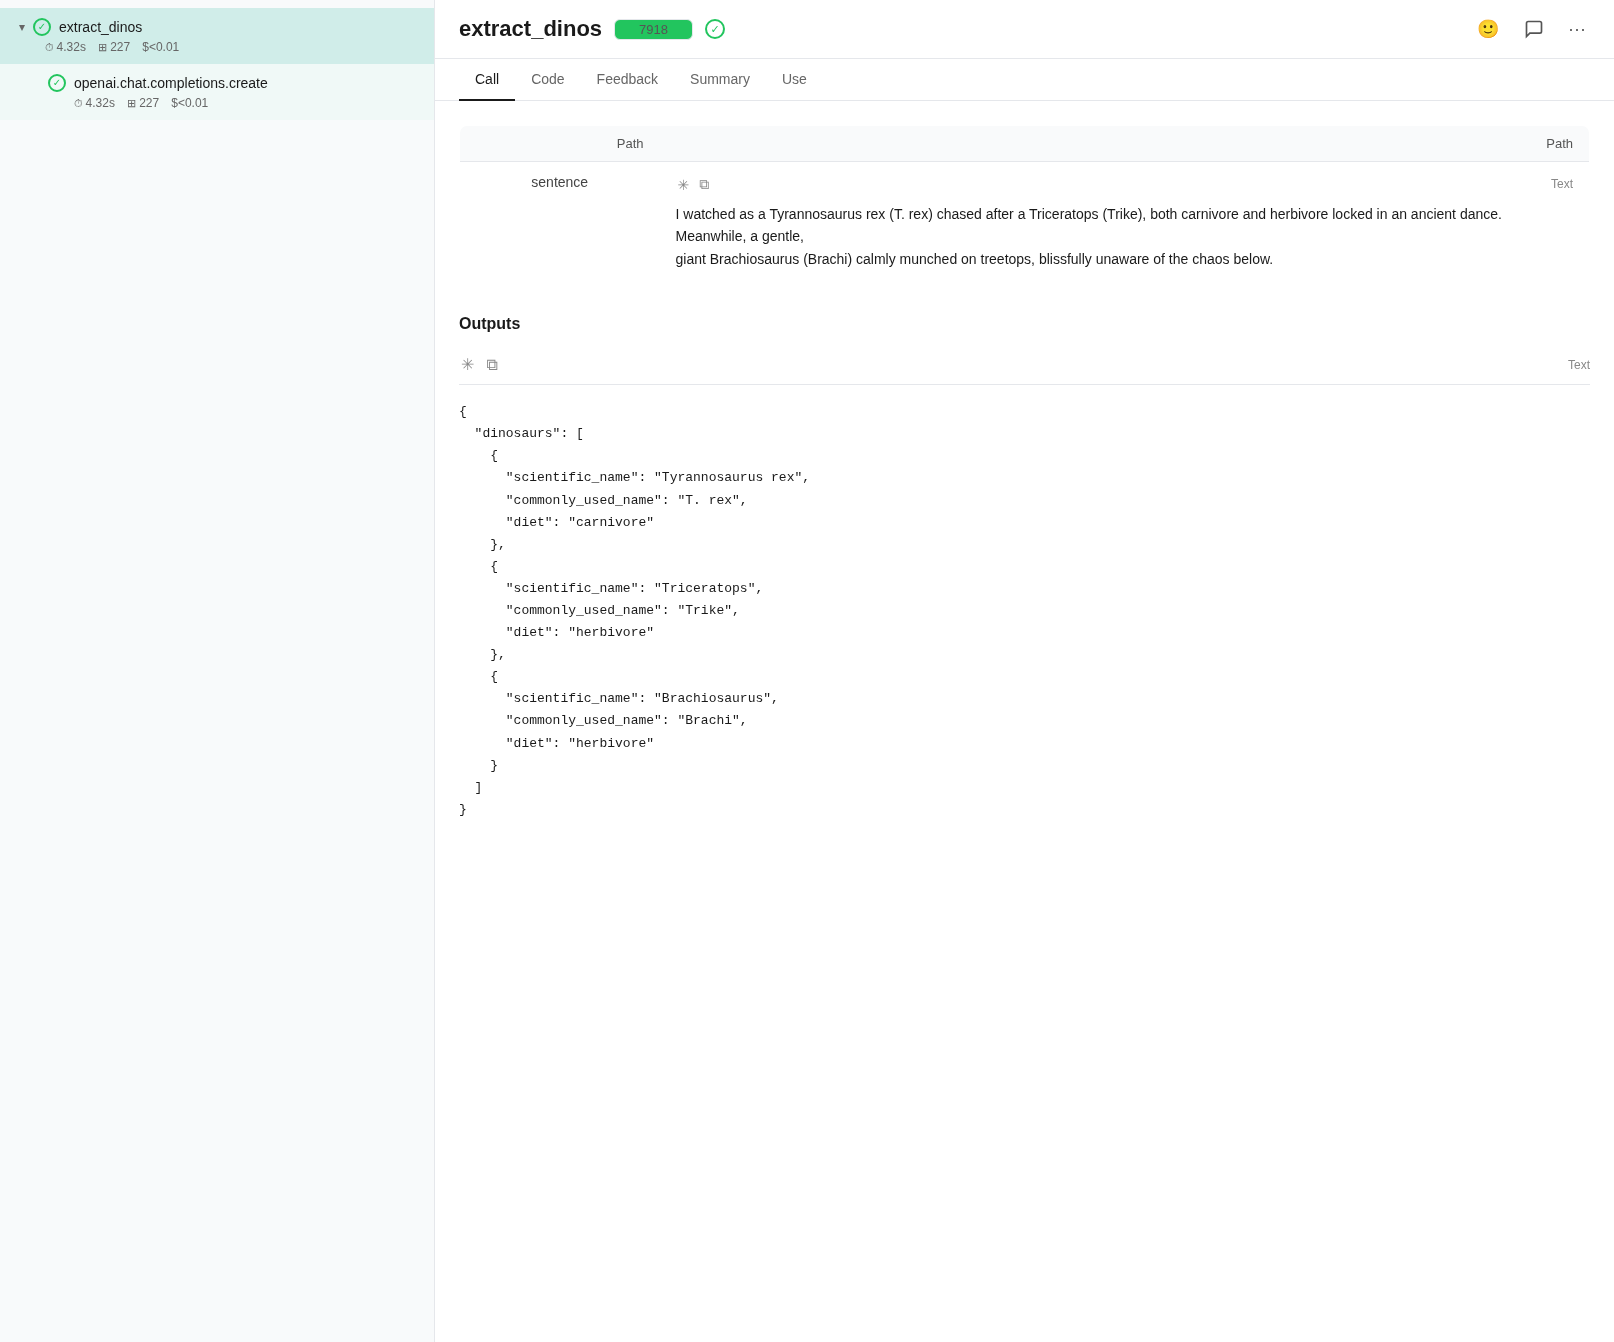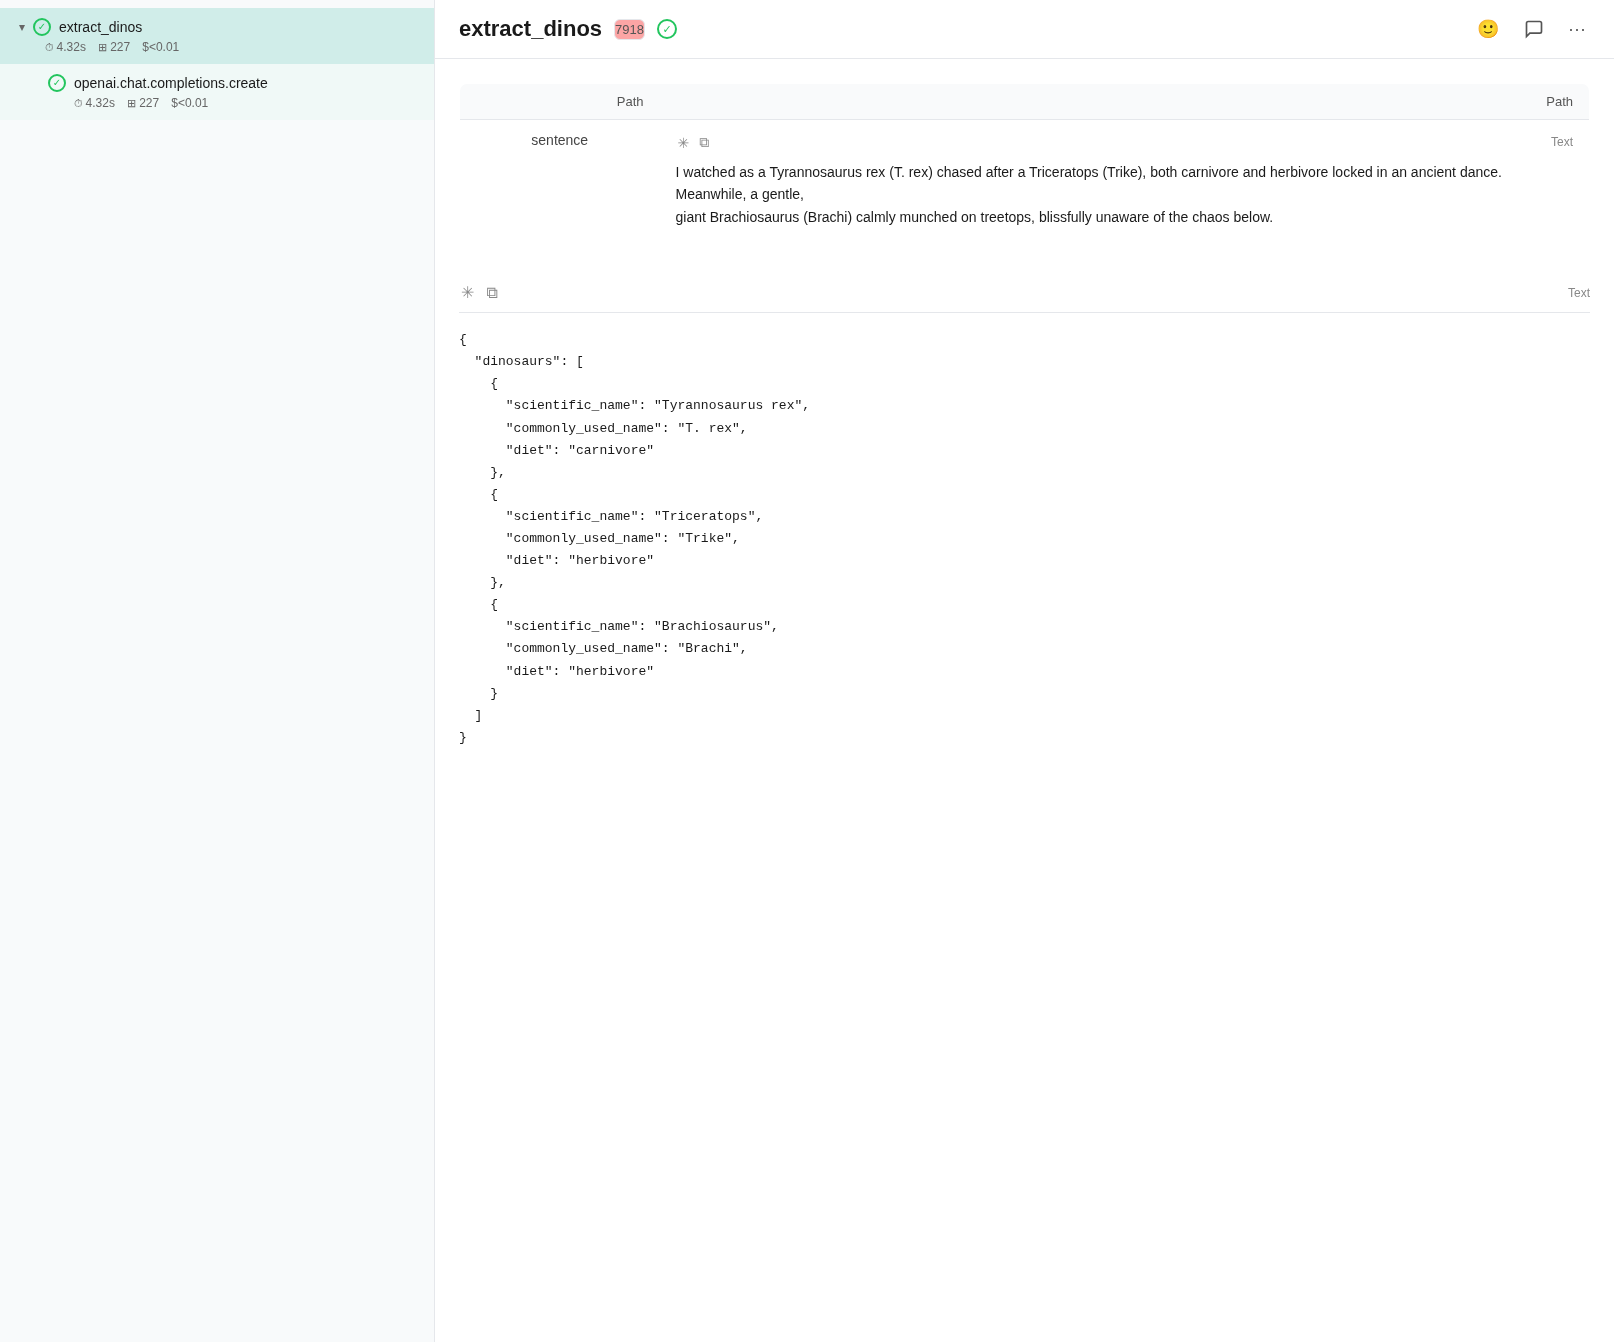--- a/index.html
+++ b/index.html
@@ -124,24 +124,24 @@
       gap: 12px;
     }
 
     .app-title {
       font-size: 22px;
       font-weight: 700;
       color: #1a1a1a;
     }
 
     .badge {
-      background: #fca5a5;
+      background: #22c55e;
       border: 1px solid #e5e7eb;
       border-radius: 6px;
-      padding: 2px 0;
+      padding: 2px 24px;
       font-size: 13px;
       color: #555;
       font-weight: 500;
     }
 
     .header-status-circle {
       width: 20px;
       height: 20px;
       border-radius: 50%;
       border: 2px solid #22c55e;
@@ -401,20 +401,27 @@
       <button class="header-icon-btn" title="Emoji">🙂</button>
       <button class="header-icon-btn" title="Chat">
         <svg width="20" height="20" viewBox="0 0 24 24" fill="none" stroke="currentColor" stroke-width="2">
           <path d="M21 15a2 2 0 0 1-2 2H7l-4 4V5a2 2 0 0 1 2-2h14a2 2 0 0 1 2 2z"></path>
         </svg>
       </button>
       <button class="header-icon-btn" title="More">···</button>
     </div>
   </div>
 
+  <div class="tabs">
+    <div class="tab active">Call</div>
+    <div class="tab">Code</div>
+    <div class="tab">Feedback</div>
+    <div class="tab">Summary</div>
+    <div class="tab">Use</div>
+  </div>
 
   <div class="content">
 
 
     <table class="table">
       <thead>
         <tr>
           <th>Path</th>
           <th>Path</th>
         </tr>
@@ -430,20 +437,23 @@
               <button class="cell-action-icon" title="Copy">⧉</button>
               <span class="text-badge">Text</span>
             </div>
             <span>I watched as a Tyrannosaurus rex (T. rex) chased after a Triceratops (Trike), both carnivore and herbivore locked in an ancient dance. Meanwhile, a gentle,<br>giant Brachiosaurus (Brachi) calmly munched on treetops, blissfully unaware of the chaos below.</span>
           </td>
         </tr>
       </tbody>
     </table>
 
     <div class="outputs-section">
+      <div class="outputs-header">
+        <span class="section-title">Outputs</span>
+      </div>
 
       <div class="output-toolbar">
         <button class="cell-action-icon" title="Actions" style="font-size:16px;">✳</button>
         <button class="cell-action-icon" title="Copy" style="font-size:16px;">⧉</button>
         <span class="output-text-badge">Text</span>
       </div>
 
       <div class="code-block">{
   "dinosaurs": [
     {

